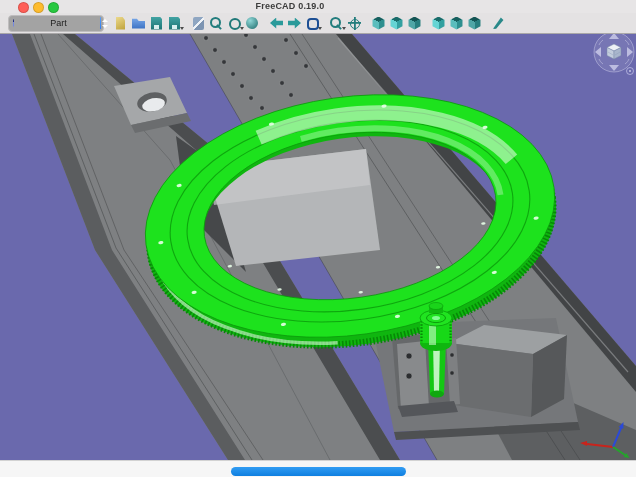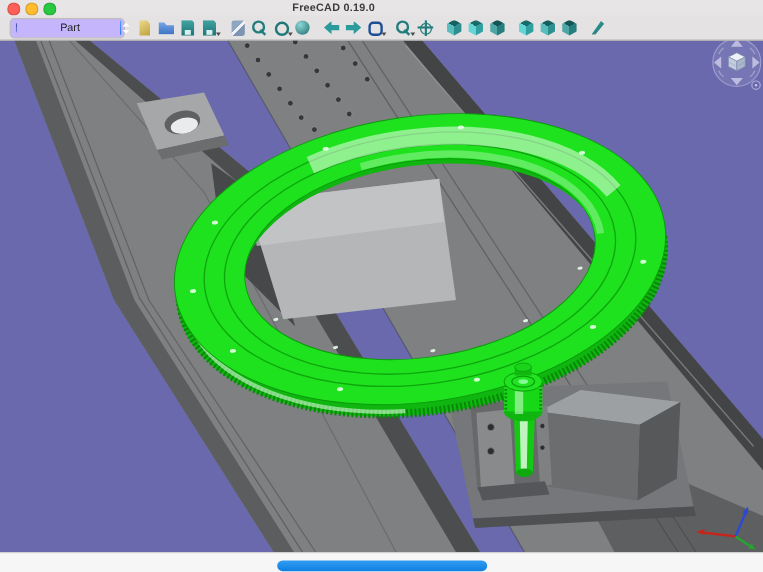--- a/index.html
+++ b/index.html
@@ -1,28 +1,28 @@
 <!DOCTYPE html>
 <html><head>
 <meta charset="utf-8">
 <style>
   html,body{margin:0;padding:0;background:#222;}
   .window{position:relative;width:636px;height:477px;overflow:hidden;background:#e7e5e6;
           font-family:"Liberation Sans",sans-serif;}
   
-  .titlebar{position:absolute;left:0;top:0;width:556px;height:13px;background:#e7e5e6;}
+  .titlebar{position:absolute;left:12px;top:0;width:556px;height:13px;background:#e7e5e6;}
   .lights{position:absolute;left:6px;top:2px;display:flex;gap:4px;}
   .light{width:9px;height:9px;border-radius:50%;border:0.5px solid rgba(0,0,0,.15);}
   .light.red{background:#ff5f57}.light.yellow{background:#febc2e}.light.green{background:#28c840}
   .wtitle{position:absolute;left:0;right:0;top:1px;text-align:center;font-size:9px;
           font-weight:bold;color:#3c3c3c;letter-spacing:.2px;}
   
   .toolbar{position:absolute;left:0;top:13px;width:636px;height:20px;background:#e4e2e3;
            border-bottom:1px solid #a9a7a8;display:flex;align-items:center;}
-  .combo{display:flex;align-items:center;width:90px;height:15px;margin-left:8px;background:#c4b5fd;
+  .combo{display:flex;align-items:center;width:90px;height:15px;margin-left:8px;background:#a3a3a3;
          border:1px solid #bfbdbe;border-radius:4px;font-size:9px;color:#222;padding:0 2px;gap:33px;}
   .combo .wbcube{width:9px;height:9px;margin:0 3px 0 2px;
      clip-path:polygon(50% 0,96% 25%,96% 75%,50% 100%,4% 75%,4% 25%);
      background:conic-gradient(from 180deg at 50% 38%,#7287e2 0 120deg,#18257c 0 240deg,#3a55c8 0);}
   .combo .stepper{margin-left:auto;width:11px;height:12px;border-radius:3px;position:relative;
      background:linear-gradient(#5ba1fb,#2e7bf0);}
   .combo .stepper::before{content:"";position:absolute;left:2.5px;top:1.5px;border-left:3px solid transparent;
      border-right:3px solid transparent;border-bottom:3.5px solid #fff;}
   .combo .stepper::after{content:"";position:absolute;left:2.5px;bottom:1.5px;border-left:3px solid transparent;
      border-right:3px solid transparent;border-top:3.5px solid #fff;}

